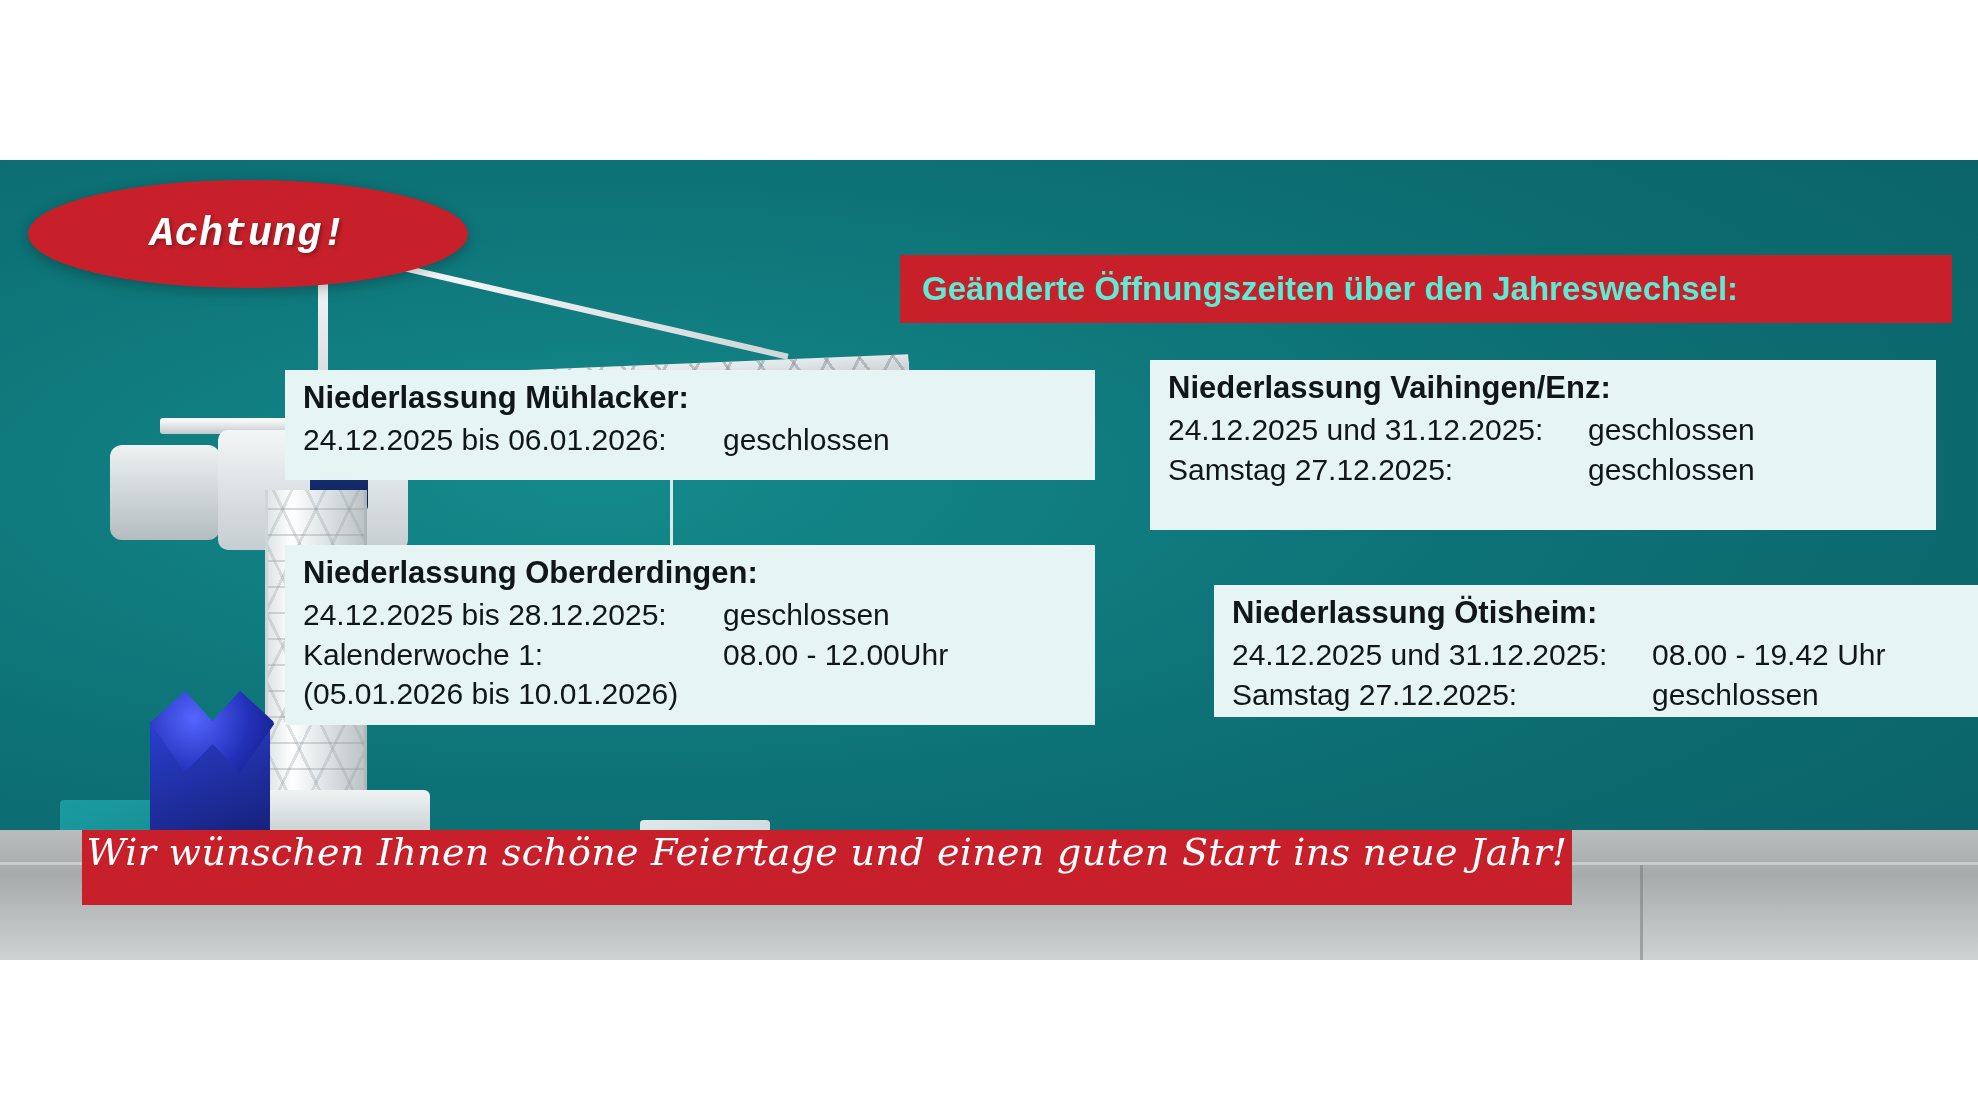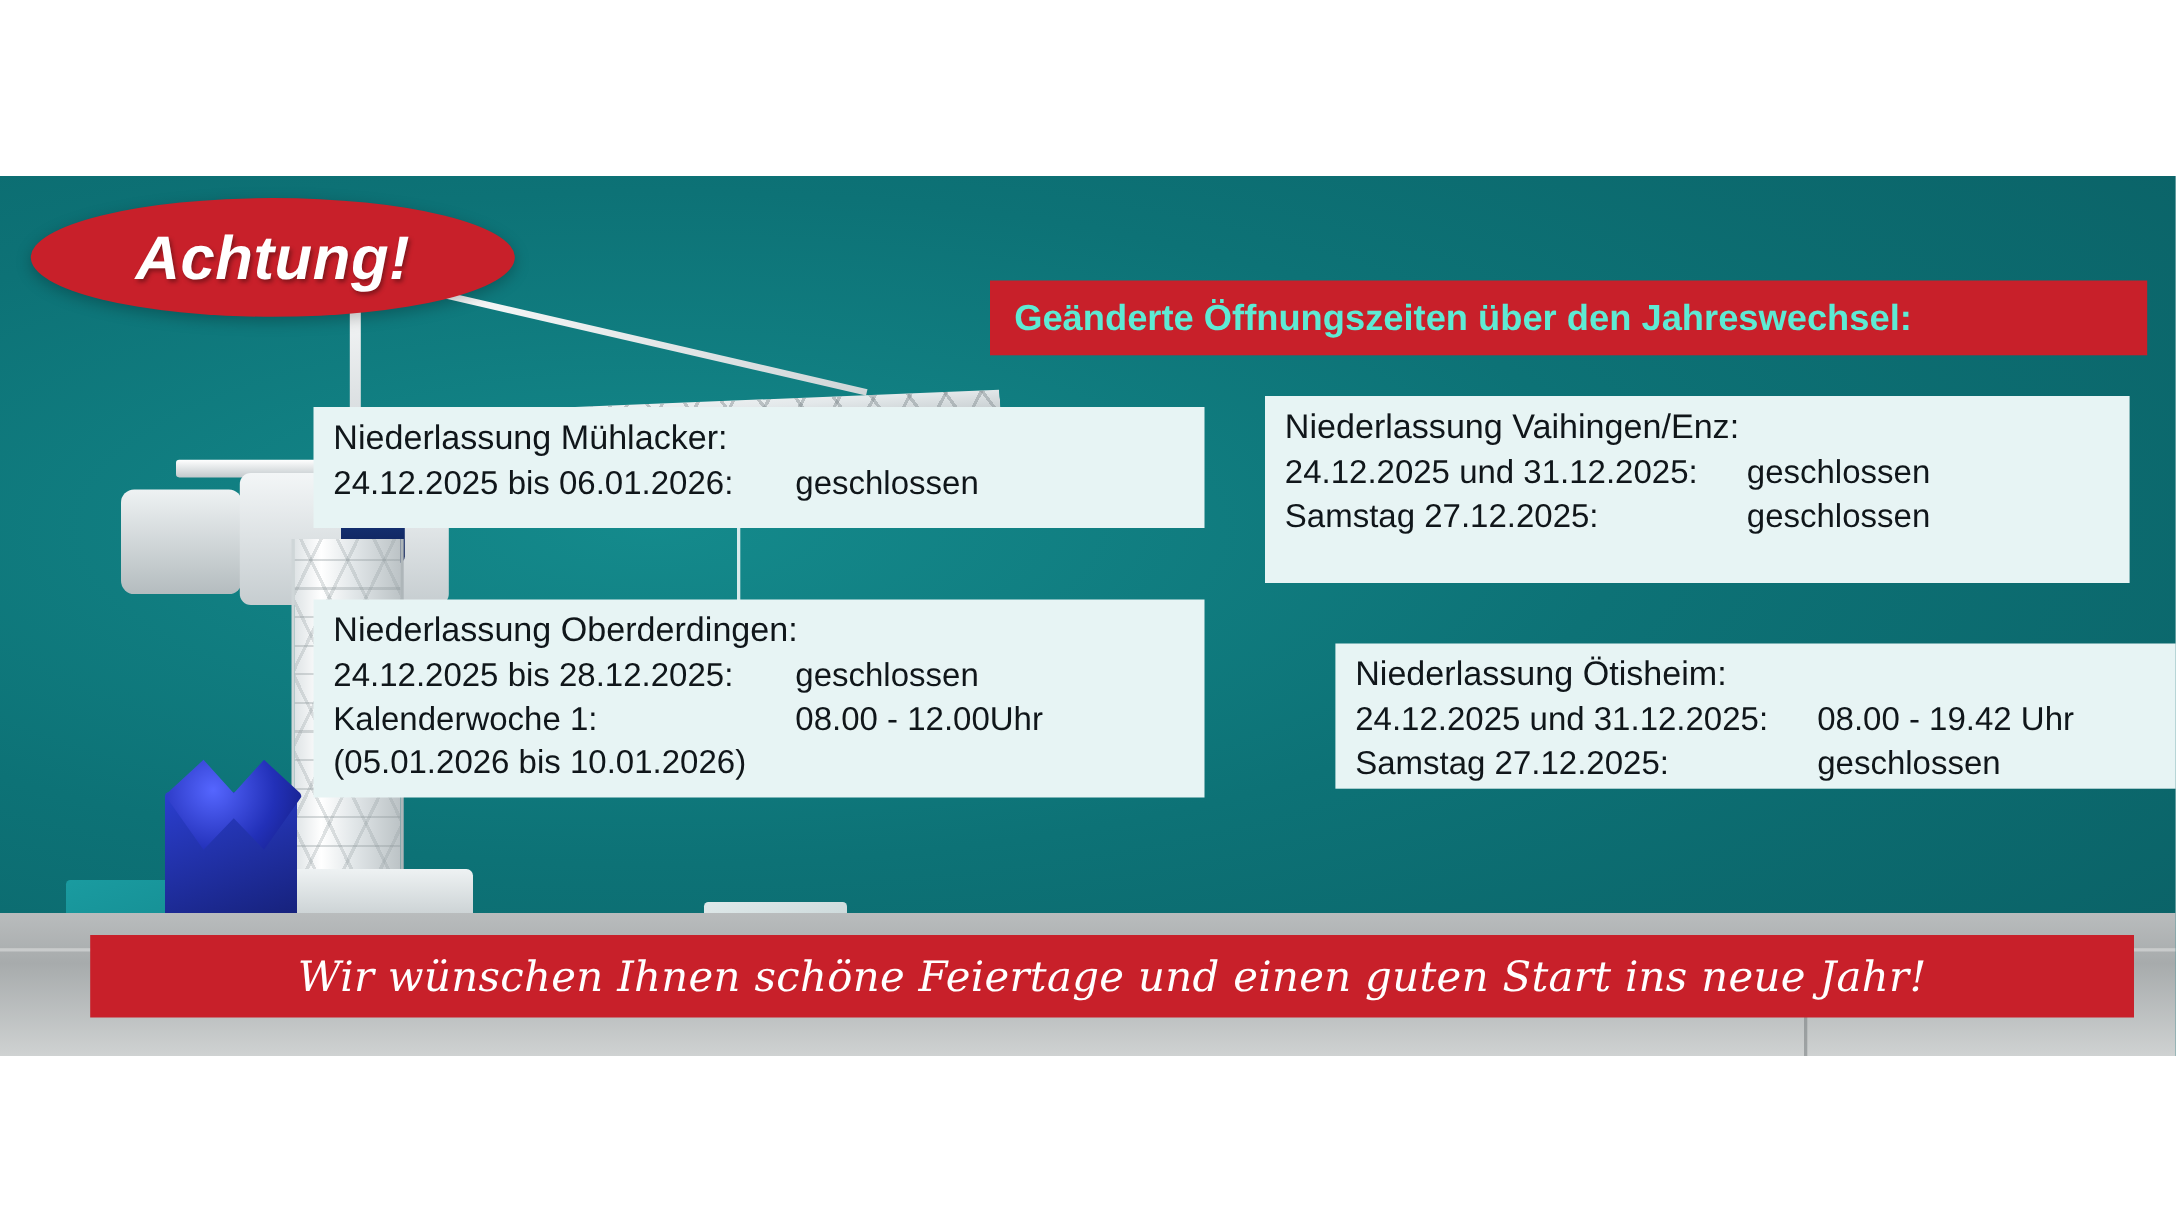--- a/index.html
+++ b/index.html
@@ -174,25 +174,26 @@
     height: 108px;
     background: #c8202a;
     border-radius: 50%;
     display: flex;
     align-items: center;
     justify-content: center;
     box-shadow: 0 4px 14px rgba(0,0,0,.25);
   }
   .achtung span {
     color: #ffffff;
-    font-size: 56px;
+    font-size: 40px;
     font-weight: bold;
     font-style: italic;
     letter-spacing: .5px;
     text-shadow: 2px 2px 4px rgba(0,0,0,.35);
+    font-family: Liberation Mono, monospace;
   }
 
   
   .headline {
     position: absolute;
     left: 900px;
     top: 95px;
     width: 1052px;
     height: 68px;
     background: #c8202a;
@@ -210,21 +211,21 @@
   
   .card {
     position: absolute;
     background: #e7f4f4;
     box-sizing: border-box;
     padding: 10px 18px 12px 18px;
   }
   .card h3 {
     margin: 0 0 4px 0;
     font-size: 31px;
-    font-weight: normal;
+    font-weight: bold;
     color: #10161a;
   }
   .row {
     display: flex;
     align-items: baseline;
     font-size: 30px;
     color: #10161a;
     line-height: 1.32;
   }
   .row .lbl { white-space: nowrap; }
@@ -239,26 +240,25 @@
   .card-vaihingen { left: 1150px; top: 200px; width: 786px; height: 170px; }
   .card-vaihingen .row .lbl { width: 420px; }
 
   .card-oetisheim { left: 1214px; top: 425px; width: 810px; height: 132px; }
   .card-oetisheim .row .lbl { width: 420px; }
 
   
   .greeting {
     position: absolute;
     left: 82px;
-    top: 690px;
-    width: 1858px;
+    top: 670px;
+    width: 1490px;
     height: 75px;
     background: #c8202a;
     display: flex;
-    align-items: center;
     justify-content: center;
   }
   .greeting span {
     color: #ffffff;
     font-family: "DejaVu Serif", serif;
     font-style: italic;
     font-size: 38px;
     letter-spacing: .3px;
   }
 </style>

